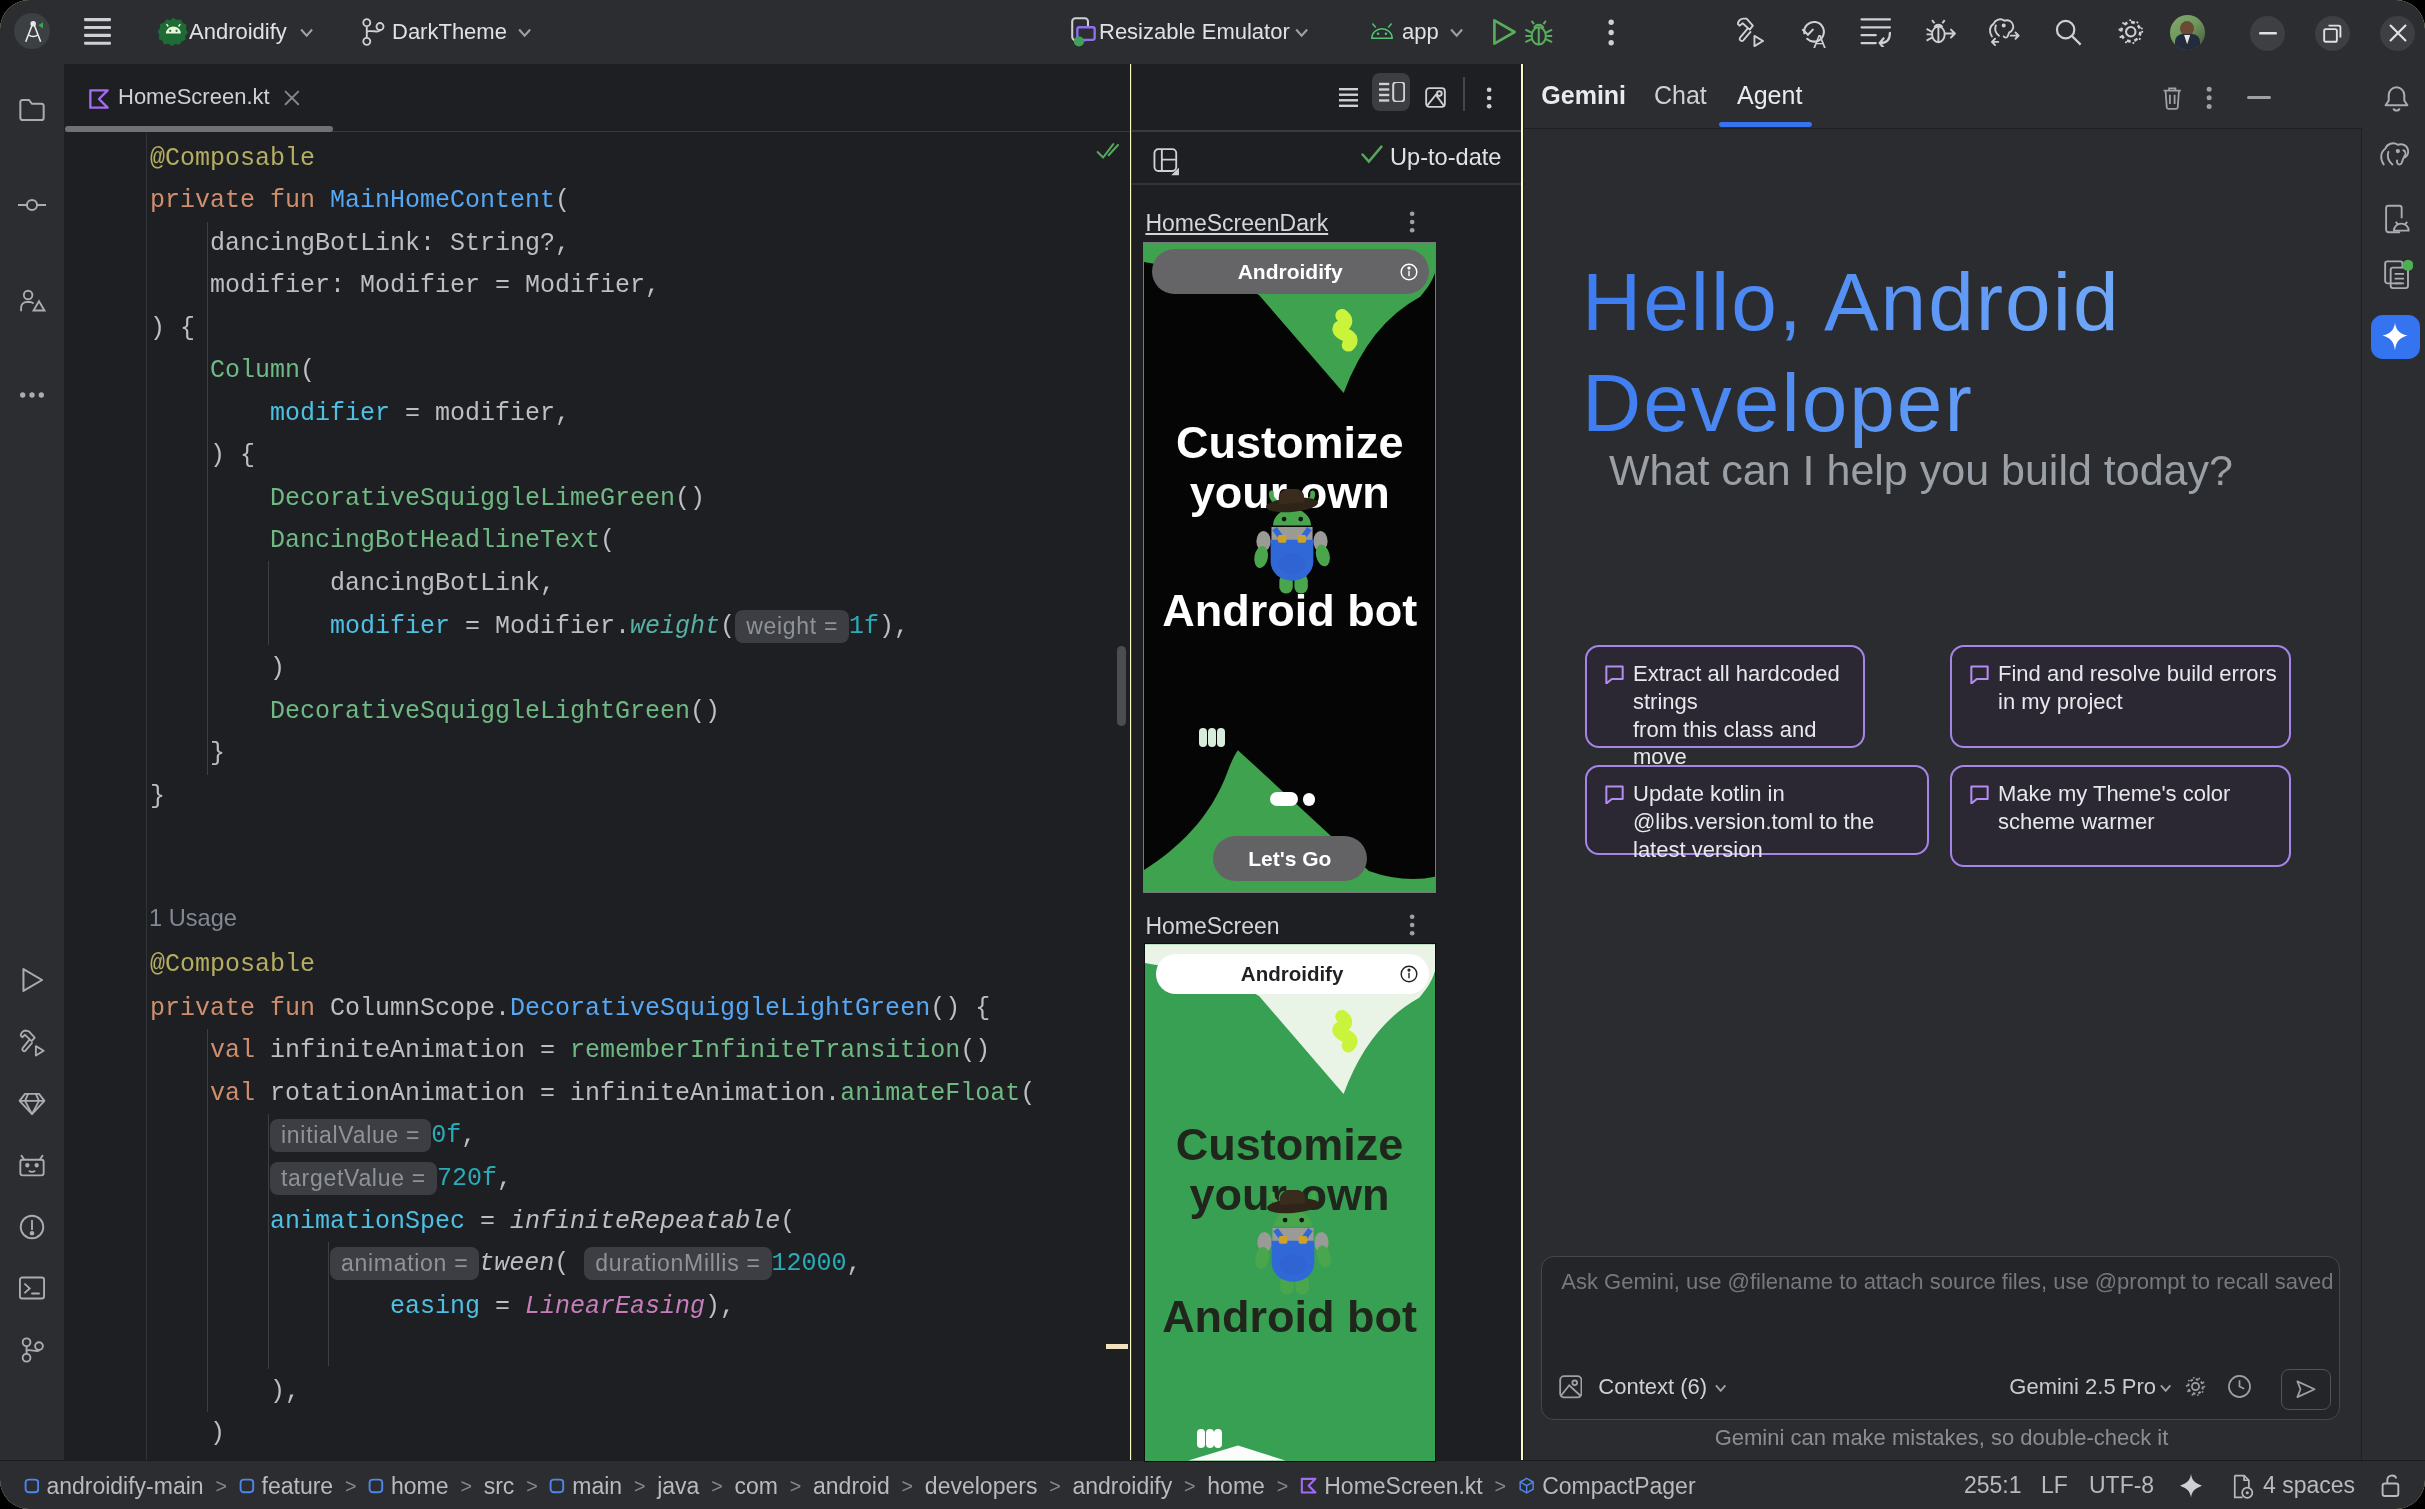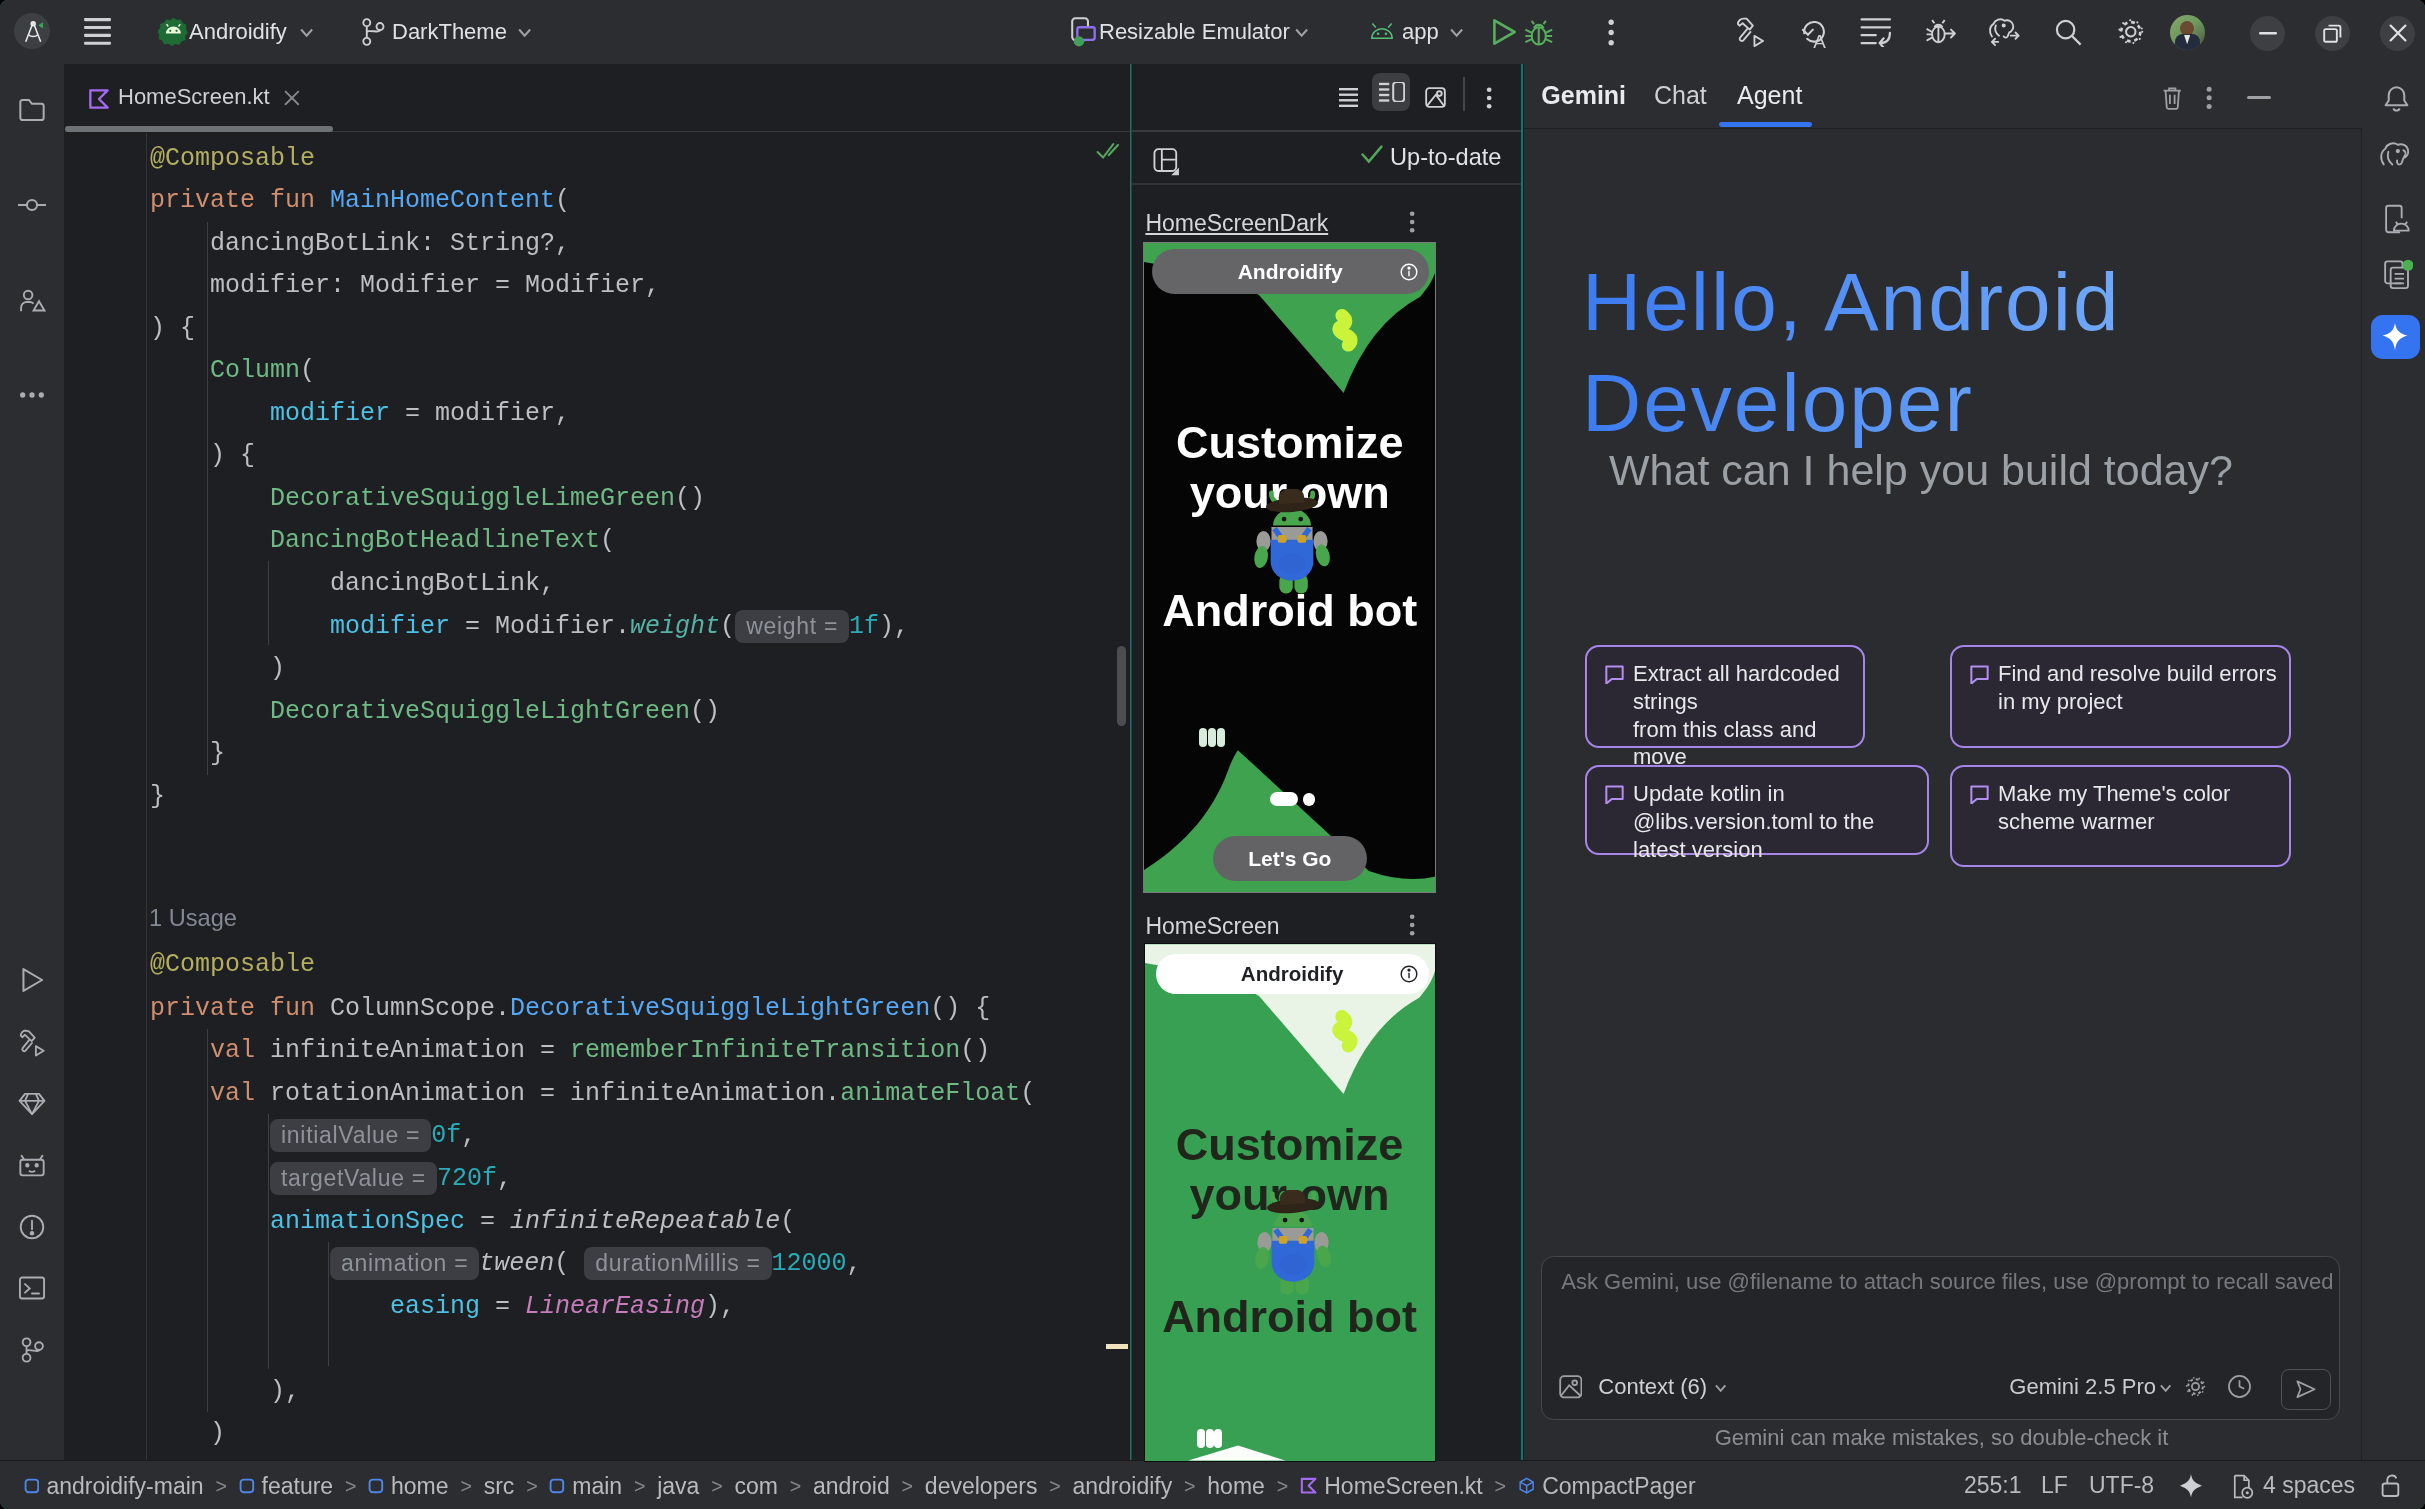--- a/index.html
+++ b/index.html
@@ -1,18 +1,18 @@
 <!DOCTYPE html>
 <html style="font-size:12.6px"><head>
 <meta charset="utf-8">
 <style>
   * { margin:0; padding:0; box-sizing:border-box; }
   html,body { width:2426px; height:1510px; background:#000; overflow:hidden; }
   body { font-family:"Liberation Sans", sans-serif; }
-  #win { position:absolute; inset:0; background:#0f766e; border-radius:8px; overflow:hidden; }
+  #win { position:absolute; inset:0; background:#fef9c3; border-radius:29px; overflow:hidden; }
   .abs { position:absolute; }
   svg { display:block; }
   
   #toolbar { position:absolute; left:0; top:0; width:2426px; height:64px; background:#2b2d30; }
   .tbtext { position:absolute; top:0; height:64px; line-height:64px; color:#dfe1e5; font-size:22px; white-space:nowrap; }
   .chev { position:absolute; width:17.3px; height:17.3px; }
   
   #lstrip { position:absolute; left:0; top:64px; width:65px; height:1396px; background:#2b2d30; border-right:0.8px solid #1e1f22; }
   .sic { position:absolute; left:18px; width:28px; height:28px; }
   

